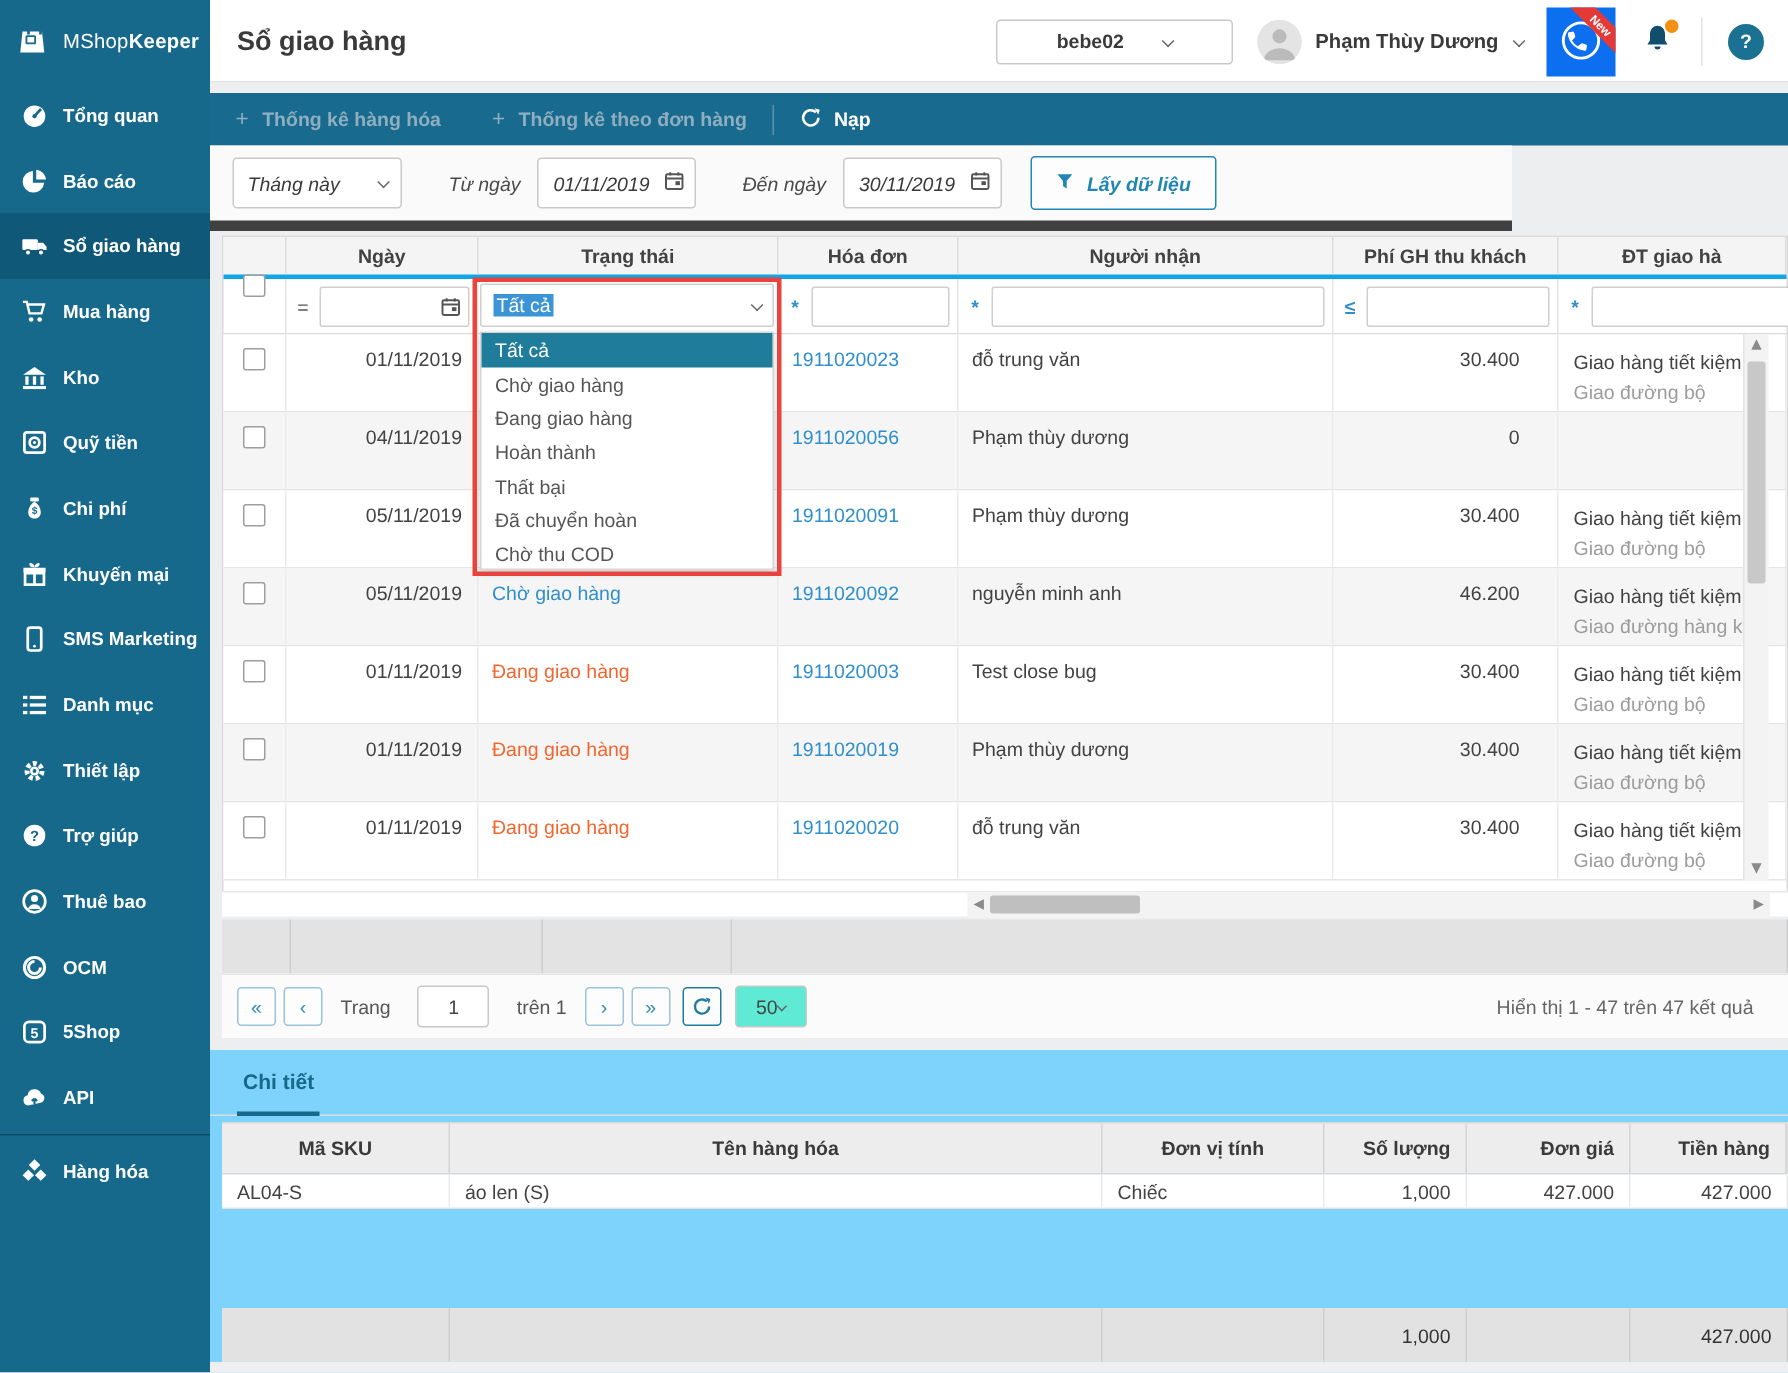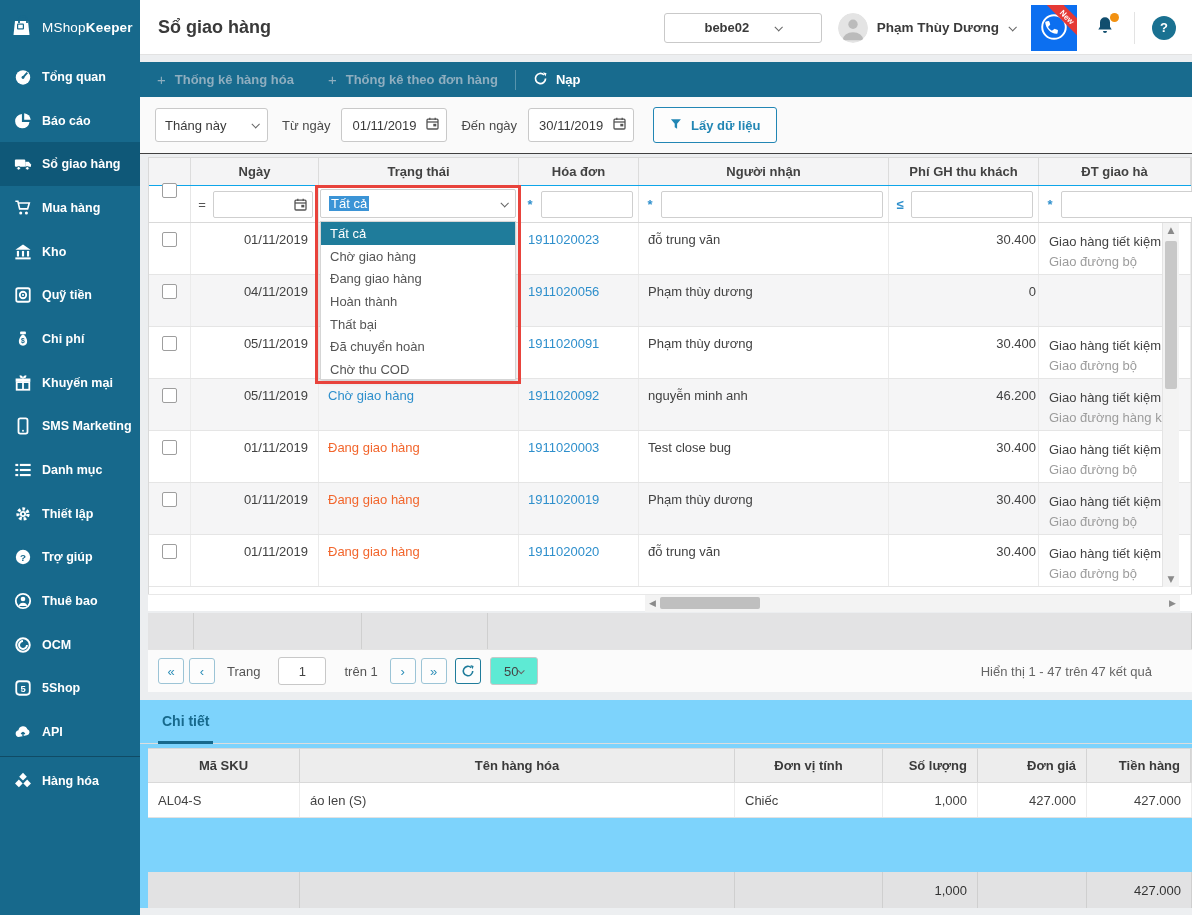--- a/index.html
+++ b/index.html
@@ -34,30 +34,30 @@
   .help-btn { width:24px; height:24px; border-radius:50%; background:#1A7191; color:#fff; font-weight:bold; font-size:13px; display:flex; align-items:center; justify-content:center; margin:0 16px 0 17px; cursor:pointer; }
 
   
   .toolbar { position:absolute; left:140px; top:62px; width:1052px; height:35px; background:#186B8E; display:flex; align-items:center; }
   .tb-btn { display:flex; align-items:center; gap:9px; color:#8FAEBF; font-weight:bold; font-size:13px; padding:0 17px; cursor:pointer; height:100%; }
   .tb-plus { font-size:15px; font-weight:normal; }
   .tb-div { width:1px; height:20px; background:rgba(255,255,255,.28); }
   .tb-btn.nap { color:#fff; gap:8px; }
 
   
-  .filterbar { position:absolute; left:140px; top:97px; width:1052px; height:57px; background:#FAFAFA; border-bottom:1px solid #404040; display:flex; align-items:center; padding-left:15px; gap:11px; }
+  .filterbar { position:absolute; left:140px; top:97px; width:868px; height:57px; background:#FAFAFA; border-bottom:7px solid #404040; display:flex; align-items:center; padding-left:15px; gap:11px;font-style:italic; }
   .fselect { width:113px; height:34px; border:1px solid #C9C9C9; border-radius:3px; background:#fff; display:flex; align-items:center; justify-content:space-between; padding:0 9px; cursor:pointer; color:#3A3A3A; }
-  .flabel { color:#4A4A4A; margin-left:3px; }
+  .flabel { color:#4A4A4A; margin-left:20px; }
   .fdate { width:106px; height:34px; border:1px solid #C9C9C9; border-radius:3px; background:#fff; display:flex; align-items:center; justify-content:space-between; padding:0 7px 0 10px; color:#3A3A3A; }
   .btn-getdata { height:36px; border:1px solid #2286B4; border-radius:3px; background:#FDFDFD; color:#2286B4; font-weight:bold; display:flex; align-items:center; gap:9px; padding:0 16px; margin-left:8px; cursor:pointer; }
 
   
   .grid { position:absolute; left:148px; top:157px; width:1044px; height:437px; background:#fff; border:1px solid #D9D9D9; border-bottom:none; }
   .grow { display:flex; }
-  .gh { height:28px; background:#F4F4F5; border-bottom:1px solid #0ea5e9; }
+  .gh { height:28px; background:#F4F4F5; border-bottom:3px solid #0ea5e9; }
   .gh .gc { font-weight:bold; color:#424242; display:flex; align-items:center; justify-content:center; border-right:1px solid #DCDCDC; overflow:hidden; white-space:nowrap; }
   .gf { height:37px; border-bottom:1px solid #D9D9D9; }
   .gf .gc { display:flex; align-items:center; padding:0 5px; gap:5px; border-right:1px solid #E6E6E6; }
   .op { width:12px; text-align:center; color:#2E8FCC; font-weight:bold; flex:none; }
   .op.eq { color:#555; font-weight:normal; }
   .gf input { flex:1; min-width:0; height:27px; border:1px solid #CFCFCF; border-radius:2px; background:#fff; padding:0 5px; font-size:13px; font-family:inherit; }
   .date-input-wrap { flex:1; height:27px; border:1px solid #CFCFCF; border-radius:2px; background:#fff; display:flex; align-items:center; justify-content:flex-end; padding:0 5px; }
   .col-sel{width:42px;flex:none} .col-date{width:128px;flex:none} .col-status{width:200px;flex:none}
   .col-inv{width:120px;flex:none} .col-recv{width:250px;flex:none} .col-fee{width:150px;flex:none} .col-part{flex:1}
   .hdr-checkbox { position:absolute; left:13px; top:25px; z-index:3; }
@@ -67,21 +67,21 @@
   .trow.alt { background:#F5F5F6; }
   .trow .c { border-right:1px solid #EBEBEB; padding-top:9px; overflow:hidden; white-space:nowrap; }
   .c-sel { width:42px; flex:none; padding-left:13px; }
   .c-date { width:128px; flex:none; text-align:right; padding-right:10px; }
   .c-status { width:200px; flex:none; padding-left:9px; }
   .c-status.waiting { color:#2E8FCC; }
   .c-status.delivering { color:#F2662D; }
   .c-inv { width:120px; flex:none; padding-left:9px; }
   .c-inv a { color:#2E8FCC; text-decoration:none; cursor:pointer; }
   .c-recv { width:250px; flex:none; padding-left:9px; }
-  .c-fee { width:150px; flex:none; text-align:right; padding-right:2px; }
+  .c-fee { width:150px; flex:none; text-align:right; padding-right:25px; }
   .c-part { flex:1; padding-left:10px; padding-right:24px; line-height:20px; }
   .c-part .p2 { color:#9C9C9C; }
 
   
   .sb-glyph { font-family:"DejaVu Sans",sans-serif; color:#8A8A8A; font-size:9px; line-height:1; }
   .vscroll { position:absolute; right:12px; top:65px; width:17px; height:364px; background:#F3F3F3; border-left:1px solid #E4E4E4; z-index:2; }
   .vscroll .up { position:absolute; top:3px; left:0; right:0; text-align:center; }
   .vscroll .down { position:absolute; bottom:3px; left:0; right:0; text-align:center; }
   .vthumb { position:absolute; left:2px; top:18px; width:12px; height:148px; background:#C8C8C8; border-radius:2px; }
   .hscroll-strip { position:absolute; left:148px; top:594px; width:1044px; height:17px; background:#fff; border-top:1px solid #E8E8E8; }
@@ -92,30 +92,30 @@
 
   
   .grid-footer { position:absolute; left:148px; top:613px; width:1044px; height:36px; background:#E3E3E4; display:flex; }
   .grid-footer .fc { border-right:1px solid #CFCFCF; }
   .pagebar { position:absolute; left:148px; top:649px; width:1044px; height:43px; background:#FBFBFB; border-top:1px solid #E4E4E4; display:flex; align-items:center; padding-left:10px; gap:5px; }
   .pg-btn { width:26px; height:26px; border:1px solid #9CC4D6; border-radius:3px; background:#FDFDFD; color:#2E8FB8; display:flex; align-items:center; justify-content:center; font-size:13px; cursor:pointer; }
   .pg-label { color:#555; margin:0 7px; }
   .pg-input { width:48px; height:28px; border:1px solid #C8C8C8; border-radius:3px; text-align:center; font-size:13px; font-family:inherit; color:#444; margin:0 6px; }
   .pg-refresh { border:1px solid #1F7C9B; margin-left:3px; }
   .pg-size { width:48px; height:28px; border:1px solid #C8C8C8; border-radius:3px; background:#5eead4; display:flex; align-items:center; justify-content:center; padding:0 6px; margin-left:4px; color:#444; cursor:pointer; }
-  .pg-summary { position:absolute; right:40px; color:#666; }
+  .pg-summary { position:absolute; right:23px; color:#666; }
 
   
   .detail { position:absolute; left:140px; top:700px; width:1052px; height:215px; background:#7dd3fc; }
   .tabbar { height:44px; border-bottom:1px solid #DDD; }
   .tab { display:inline-block; margin-left:18px; height:44px; line-height:42px; color:#17698C; font-weight:bold; font-size:14px; border-bottom:3px solid #17698C; padding:0 4px; cursor:pointer; }
   .dtable { position:absolute; left:8px; top:48px; width:1044px; }
   .dh { display:flex; height:35px; background:#EDEDED; border:1px solid #D9D9D9; border-left:none; }
   .dh .dc { font-weight:bold; color:#3A3A3A; display:flex; align-items:center; border-right:1px solid #D4D4D4; padding:0 10px; }
-  .drow { display:flex; height:35px; background:#fff; border-bottom:1px solid #E2E2E2;text-align:right; }
+  .drow { display:flex; height:23px; background:#fff; border-bottom:1px solid #E2E2E2;text-align:right; }
   .drow .dc { display:flex; align-items:center; border-right:1px solid #ECECEC; padding:0 10px; }
   .dc1{width:152px;flex:none} .dc2{width:435px;flex:none} .dc3{width:148px;flex:none}
   .dc4{width:95px;flex:none} .dc5{width:109px;flex:none} .dc6{flex:1}
   .dc.ctr { justify-content:center; } .dc.rt { justify-content:flex-end; }
   .dsummary { position:absolute; left:8px; top:172px; width:1044px; height:36px; background:#E2E2E3; display:flex; }
   .dsummary .dc { display:flex; align-items:center; border-right:1px solid #CFCFCF; padding:0 10px; color:#333; }
   .detail-strip { position:absolute; left:0; top:208px; width:1052px; height:7px; background:#EDEFF1; }
 
   
   .status-select { position:absolute; left:320px; top:189px; width:196px; height:29px; background:#fff; border:1px solid #CFCFCF; border-radius:2px; display:flex; align-items:center; justify-content:space-between; padding:0 8px; z-index:40; cursor:pointer; }

